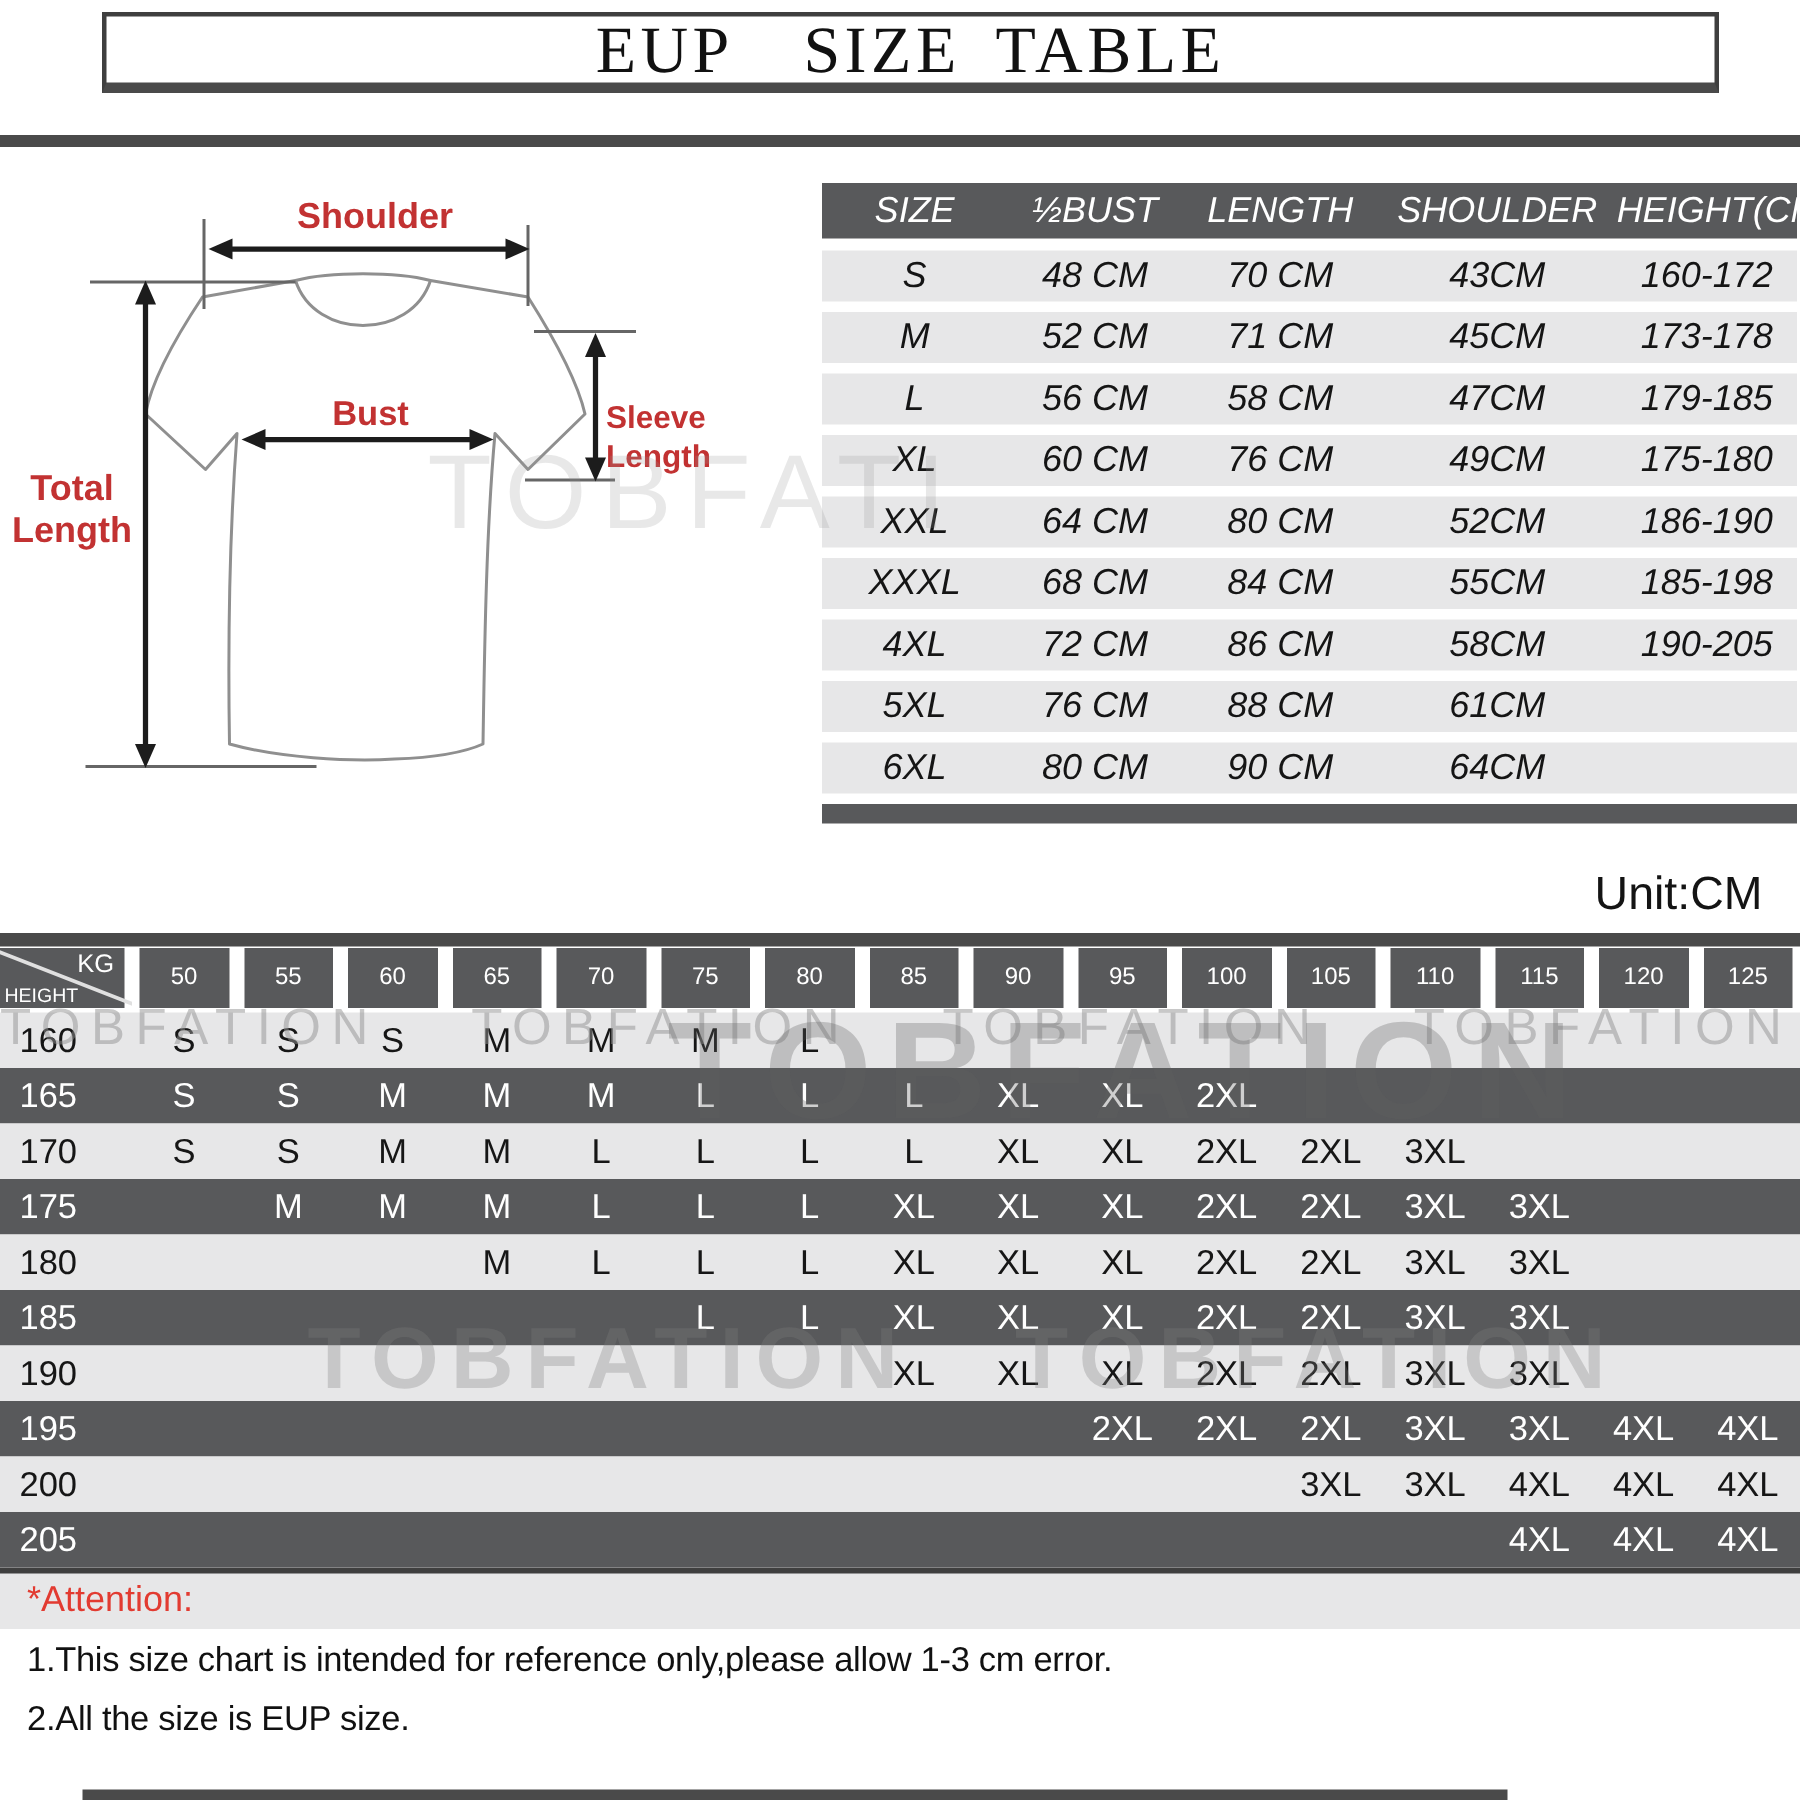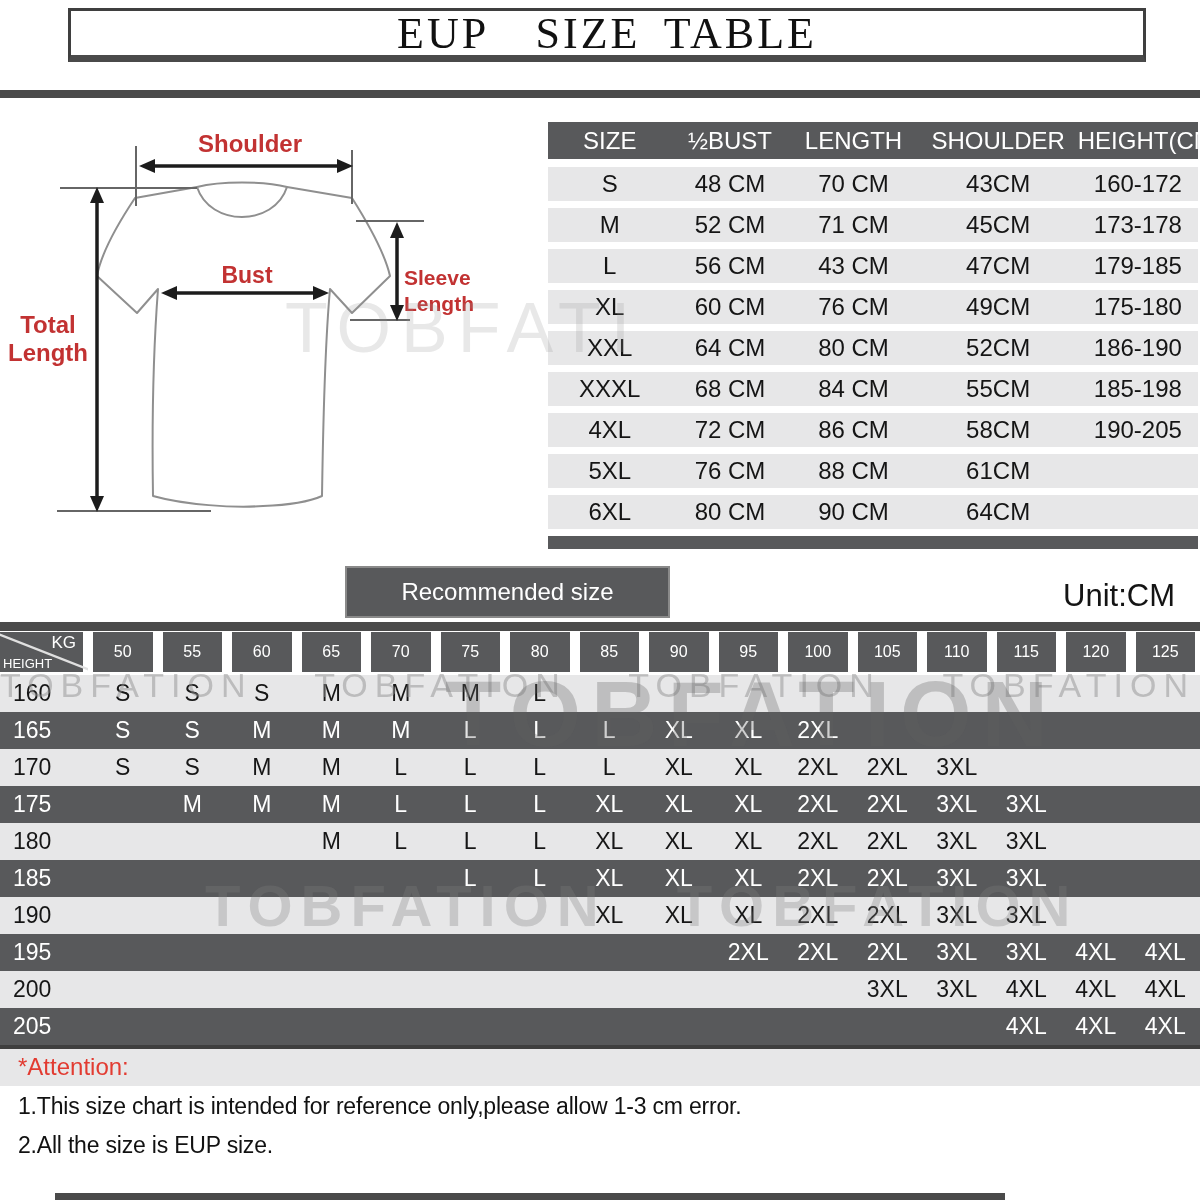--- a/index.html
+++ b/index.html
@@ -17,21 +17,21 @@
   #rule-mid{left:0;top:622px;width:1200px;height:9px;}
 
   
   #diagram{position:absolute;left:0;top:100px;}
   .measure{stroke:#1c1c1c;stroke-width:3.5px;}
   .tick{stroke:#666;stroke-width:2px;}
   .dlabel{fill:#c23232;font-weight:bold;font-family:"Liberation Sans",sans-serif;}
 
   
   .size-table{position:absolute;left:548px;top:122px;width:650px;}
-  .st-header,.st-row{display:grid;grid-template-columns:19% 18% 20% 24.5% 18.5%;text-align:center;}
+  .st-header,.st-row{display:grid;grid-template-columns:19% 18% 20% 24.5% 18.5%;text-align:center;font-style:italic;}
   .st-header{background:#58595b;color:#fff;height:37px;line-height:37px;font-size:24px;margin-bottom:8px;}
   .st-row{background:#e7e7e8;height:34px;line-height:34px;font-size:24px;color:#151515;margin-bottom:7px;}
   .st-footer{height:13px;background:#58595b;}
 
   
   .banner{position:absolute;left:345px;top:566px;width:325px;height:52px;background:#58595b;
           border:2px solid #8a8a8a;box-sizing:border-box;color:#fff;font-size:24px;
           display:flex;align-items:center;justify-content:center;}
   .unit{position:absolute;left:1000px;top:578px;width:175px;font-size:31px;color:#141414;text-align:right;}
 
@@ -133,21 +133,21 @@
         <div class="st-row">
           <div>M</div>
           <div>52 CM</div>
           <div>71 CM</div>
           <div>45CM</div>
           <div>173-178</div>
         </div>
         <div class="st-row">
           <div>L</div>
           <div>56 CM</div>
-          <div>43 CM</div>
+          <div>58 CM</div>
           <div>47CM</div>
           <div>179-185</div>
         </div>
         <div class="st-row">
           <div>XL</div>
           <div>60 CM</div>
           <div>76 CM</div>
           <div>49CM</div>
           <div>175-180</div>
         </div>
@@ -183,23 +183,20 @@
           <div>6XL</div>
           <div>80 CM</div>
           <div>90 CM</div>
           <div>64CM</div>
           <div></div>
         </div>
       </div>
     <div class="st-footer"></div>
   </div>
 
-  <div class="banner">
-    <span>Recommended size</span>
-  </div>
   <div class="unit">Unit:CM</div>
   <div class="rule" id="rule-mid"></div>
 
   <div class="matrix">
     <div class="mx-grid mx-headrow">
       <div class="mx-corner">
         <svg width="88" height="40">
           <line x1="-2" y1="2" x2="90" y2="38" stroke="#e0e0e0" stroke-width="2.5"></line>
         </svg>
         <span class="corner-kg">KG</span>

